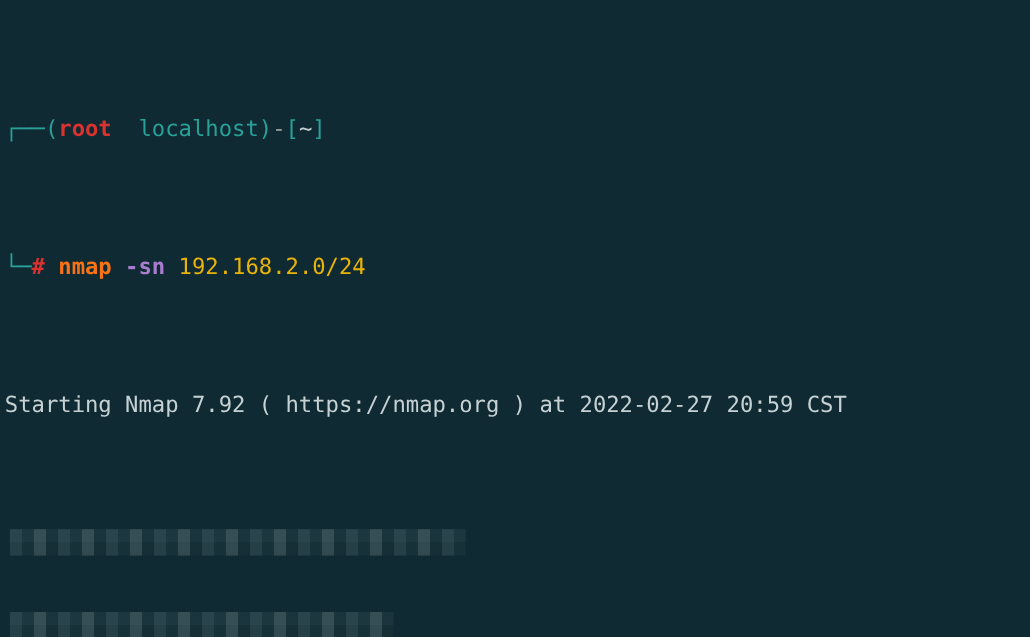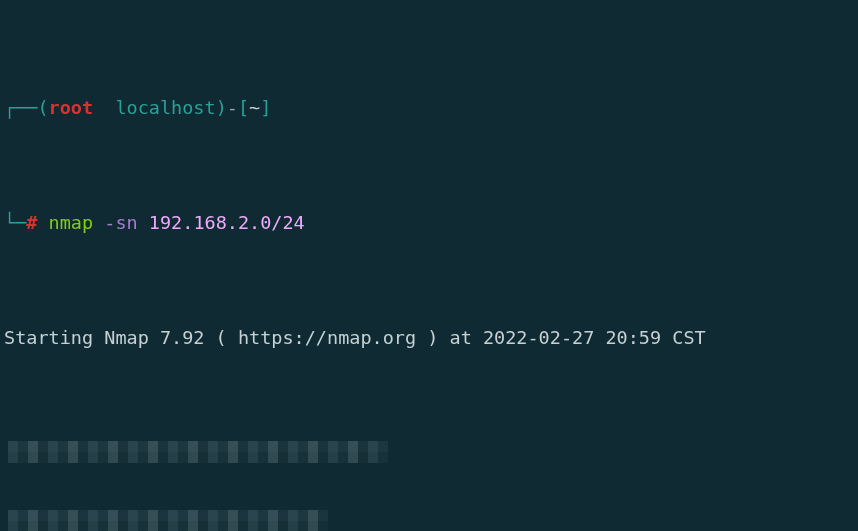--- a/index.html
+++ b/index.html
@@ -19,23 +19,23 @@
     padding: 4px 4px;
     white-space: pre;
   }
   .line { position: relative; height: 23px; }
   .brace  { color: #2aa198; }
   .root   { color: #dc322f; font-weight: 700; }
   .host   { color: #2aa198; font-weight: 400; }
   .dash   { color: #93a1a1; }
   .path   { color: #c5d1d3; }
   .hash   { color: #dc322f; font-weight: 700; }
-  .cmd    { color: #84cc16; font-weight: 400; }
-  .flag   { color: #a97ccf; }
-  .arg    { color: #f0abfc; }
+  .cmd    { color: #f97316; font-weight: 700; }
+  .flag   { color: #a97ccf; font-weight: bold; }
+  .arg    { color: #eab308; }
   .out    { color: #c5d1d3; }
   .at-s   { color: #93a1a1; }
 
   
   .pix {
     position: absolute;
     height: 22px;
     top: 0;
     
     background:

